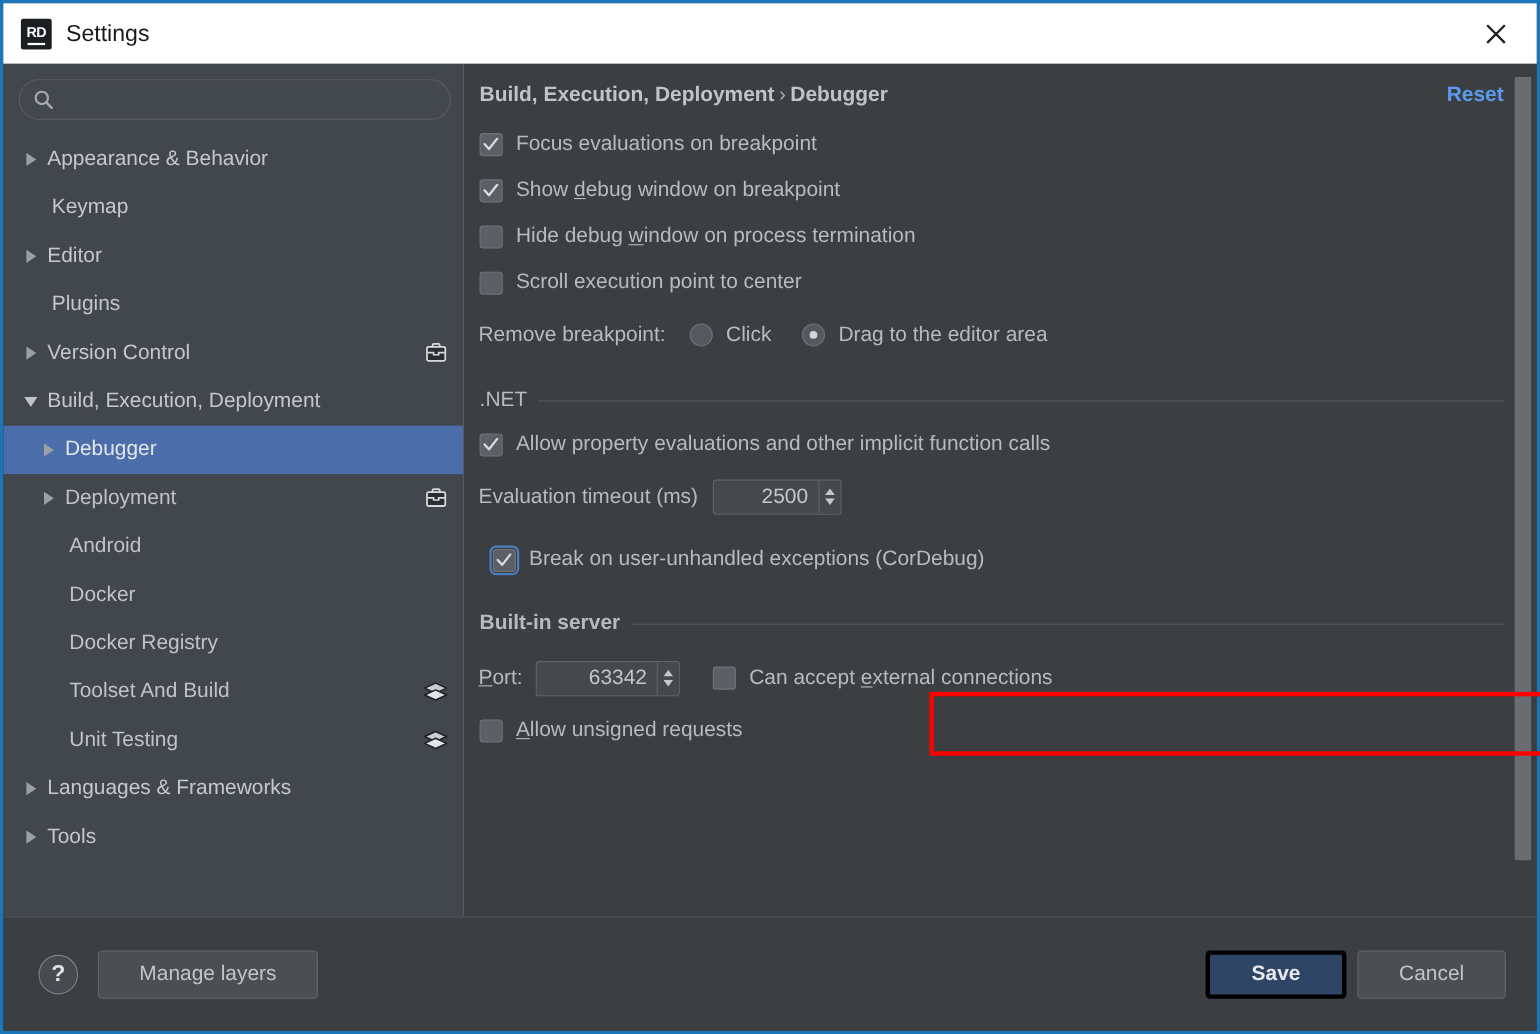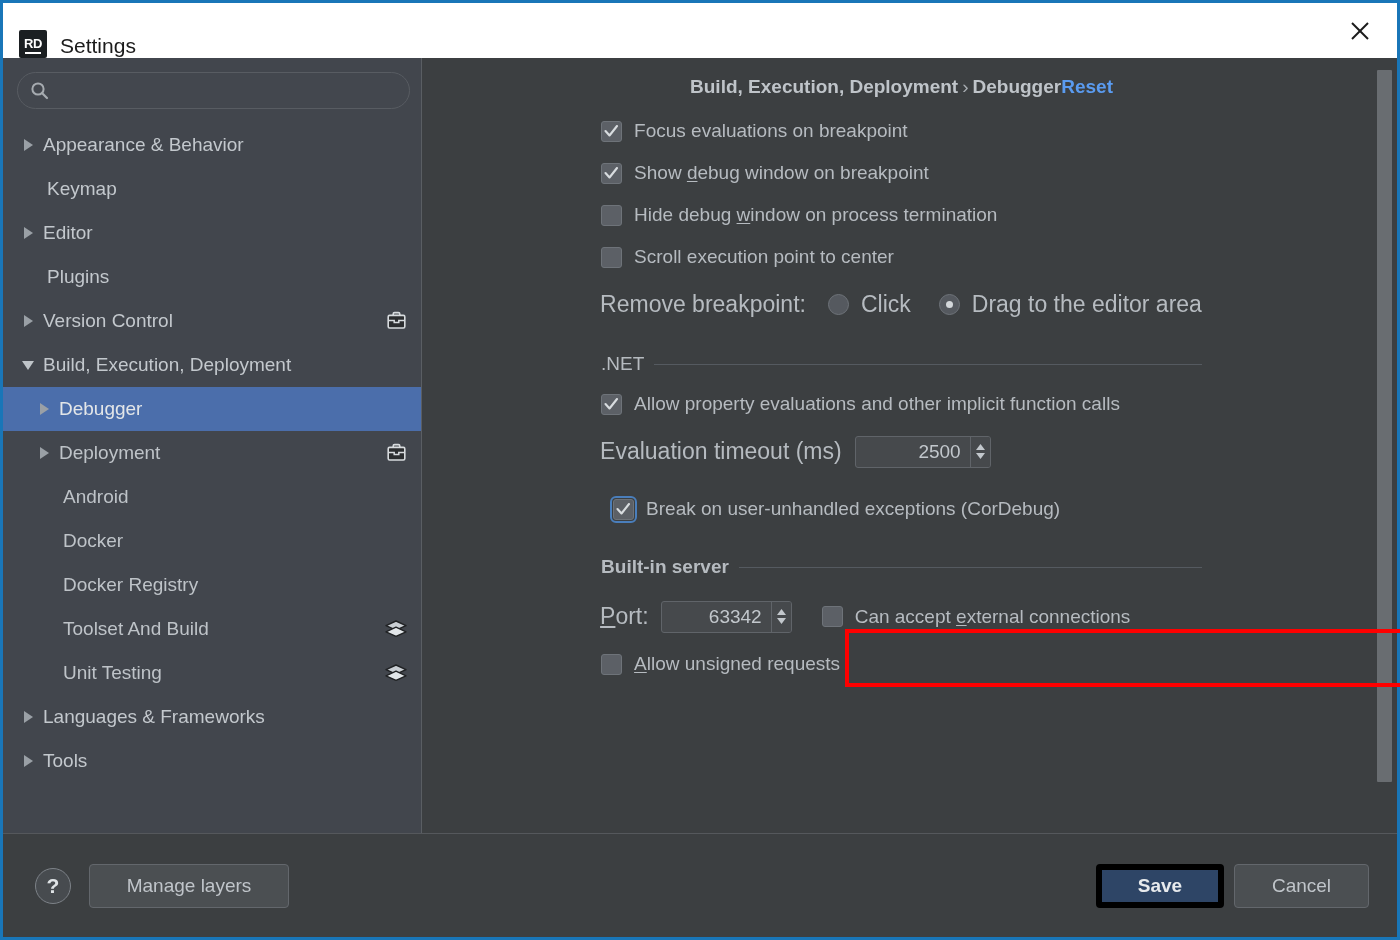--- a/index.html
+++ b/index.html
@@ -14,21 +14,21 @@
     width: 1400px; height: 940px;
     border: 3px solid #1976b8;
     background: #3c3f41;
     display: flex; flex-direction: column;
   }
 
   
   #titlebar {
     height: 55px; min-height: 55px;
     background: #ffffff;
-    display: flex; align-items: flex-end;
+    display: flex; align-items: center;
     padding: 0 14px 0 16px;
     position: relative;
   }
   .rd-logo {
     width: 28px; height: 28px;
     background: #1b1f22;
     border-radius: 2px;
     display: flex; flex-direction: column;
     align-items: center; justify-content: center;
     color: #fff; font-size: 13px; font-weight: bold;
@@ -116,21 +116,20 @@
     display: flex; align-items: center; justify-content: center;
   }
   .row-icon svg { display: block; }
 
   
   #main {
     flex: 1; position: relative;
     background: #3c3f41;
     display: flex; flex-direction: column;
     min-width: 0;
-    align-items: center;
   }
   #main-header {
     display: flex; align-items: baseline;
     padding: 18px 30px 0 14px;
   }
   #breadcrumb {
     font-size: 19px; font-weight: bold; color: #bfc4c9;
     white-space: nowrap;
   }
   #breadcrumb .sep { font-weight: normal; color: #a7acb1; margin: 0 4px; }
@@ -167,21 +166,21 @@
     border-radius: 50%;
     background: #55595f;
     border: 1px solid #6e7379;
     display: flex; align-items: center; justify-content: center;
     cursor: pointer;
   }
   .radio .dot {
     width: 7px; height: 7px; border-radius: 50%;
     background: #d3d7da;
   }
-  .inline-label { font-size: 23px; color: #b6bbc0; white-space: nowrap; }
+  .inline-label { font-size: 19px; color: #b6bbc0; white-space: nowrap; }
 
   .section-head {
     display: flex; align-items: center;
     margin: 20px 0 8px 0; gap: 10px;
   }
   .section-head .txt { font-size: 19px; color: #b6bbc0; white-space: nowrap; }
   .section-head .line { flex: 1; height: 1px; background: #555a60; }
 
   .spinner {
     display: inline-flex; align-items: stretch;
@@ -249,21 +248,21 @@
     font-size: 19px;
     cursor: pointer;
     padding: 0 22px;
     border: 1px solid #63676c;
     background: #4b4f52;
     color: #c0c5ca;
   }
   #manage-layers-btn { margin-left: 18px; min-width: 200px; }
   #save-btn {
     margin-left: auto;
-    background: #2e4566; border: 6px solid #000000;
+    background: #2e4566; border: 4px solid #000000;
     color: #e7eaed; font-weight: bold; min-width: 128px;
   }
   #cancel-btn { margin-left: 10px; min-width: 135px; }
 </style>
 </head>
 <body>
 
 <div id="window">
 
   <div id="titlebar">
@@ -461,21 +460,21 @@
           <div class="cb">
             <svg width="15" height="13" viewBox="0 0 15 13">
               <polyline points="1.5,6 5.5,10.5 13,1" fill="none" stroke="#d8dcdf" stroke-width="2.1" stroke-linecap="round" stroke-linejoin="round"></polyline>
             </svg>
           </div>
           <div class="opt-label">Allow property evaluations and other implicit function calls</div>
         </div>
 
         <div class="opt-row tall" style="margin-left:-1px;">
           <div class="inline-label">Evaluation timeout (ms)</div>
-          <div class="spinner" style="margin-left:13px; width:136px;">
+          <div class="spinner" style="margin-left:13px; width:117px;">
             <input class="val" type="text" value="2500" style="">
             <div class="arrows">
               <svg width="9" height="6" viewBox="0 0 9 6">
                 <polygon points="4.5,0 9,6 0,6" fill="#c2c7cc"></polygon>
               </svg>
               <svg width="9" height="6" viewBox="0 0 9 6">
                 <polygon points="0,0 9,0 4.5,6" fill="#c2c7cc"></polygon>
               </svg>
             </div>
           </div>

